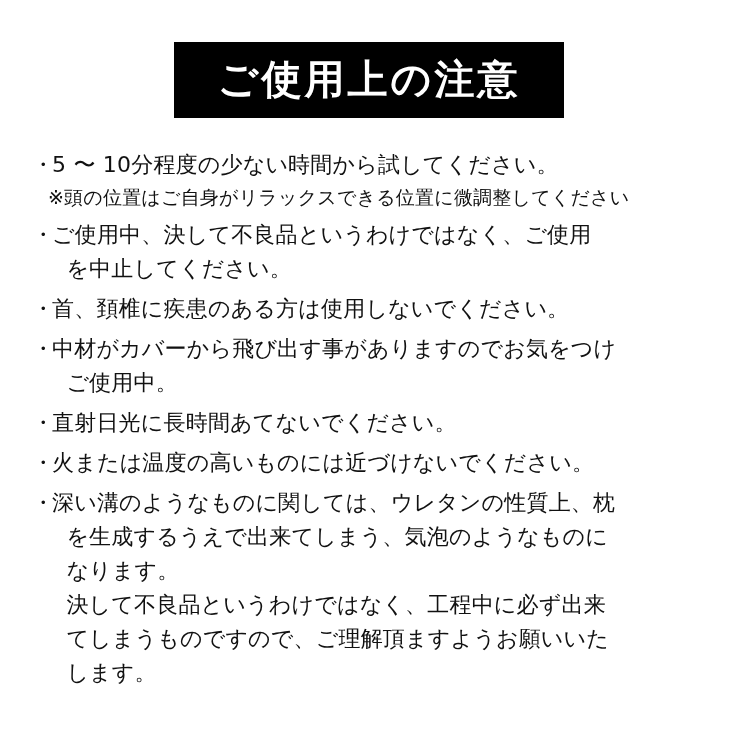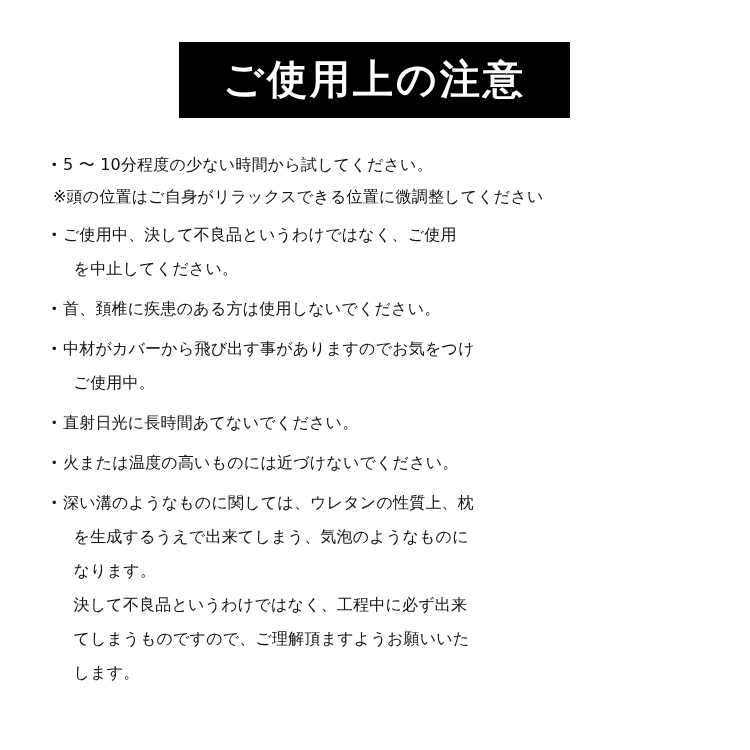--- a/index.html
+++ b/index.html
@@ -12,21 +12,21 @@
     background: #ffffff;
     font-family: "DejaVu Sans", "Liberation Sans", sans-serif;
     color: #111111;
     overflow: hidden;
   }
   .page {
     position: relative;
     width: 750px;
     height: 750px;
     box-sizing: border-box;
-    padding: 42px 28px 0 27px;
+    padding: 42px 28px 0 16px;
   }
   .title-wrap {
     display: flex;
     justify-content: center;
   }
   .title {
     background: #000000;
     color: #ffffff;
     font-size: 40px;
     font-weight: bold;
@@ -45,30 +45,30 @@
     margin-bottom: 6px;
   }
   .bullet {
     flex: 0 0 auto;
     font-size: 22px;
     line-height: 34px;
     width: 20px;
   }
   .note-text {
     flex: 1 1 auto;
-    font-size: 16px;
+    font-size: 22px;
     line-height: 34px;
     letter-spacing: 0.2px;
     white-space: pre-wrap;
   }
   .subnote {
-    font-size: 16px;
+    font-size: 19px;
     line-height: 26px;
     letter-spacing: 0.2px;
-    margin: -2px 0 8px 10px;
+    margin: -2px 0 8px 16px;
     white-space: pre-wrap;
   }
   .note.tight {
     margin-bottom: 4px;
   }
 </style>
 </head>
 <body>
 
 <div class="page">

